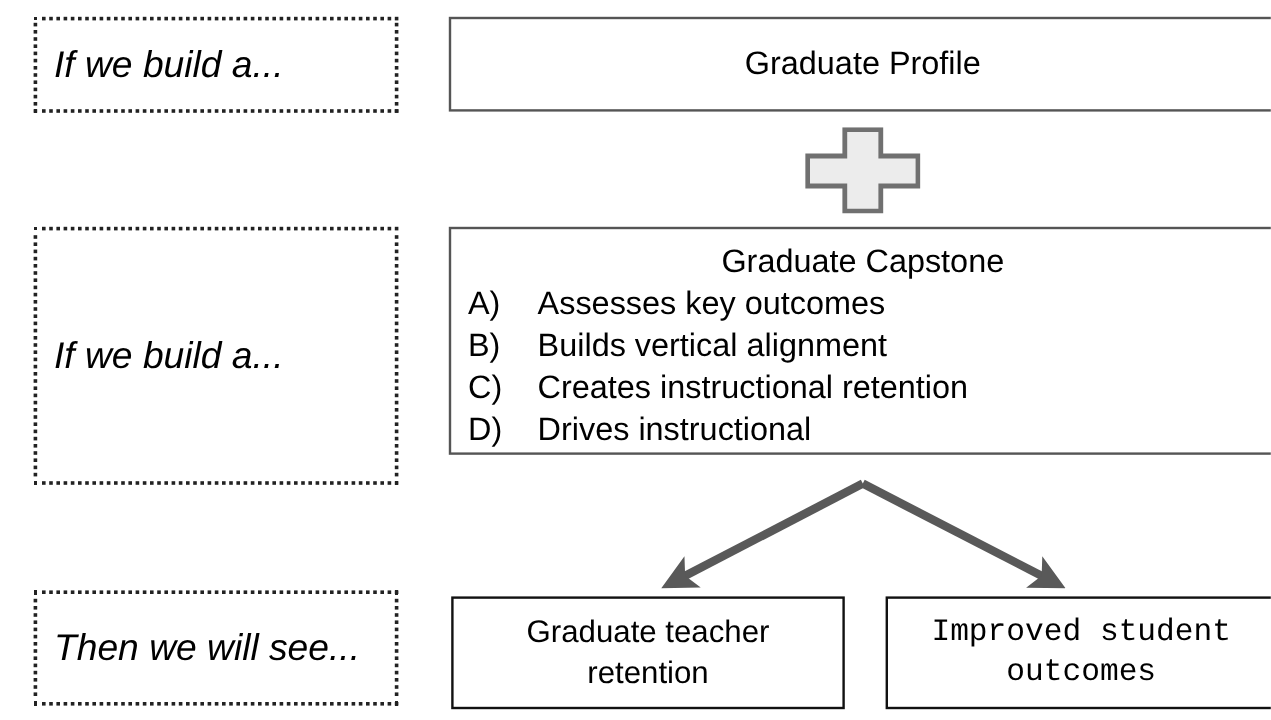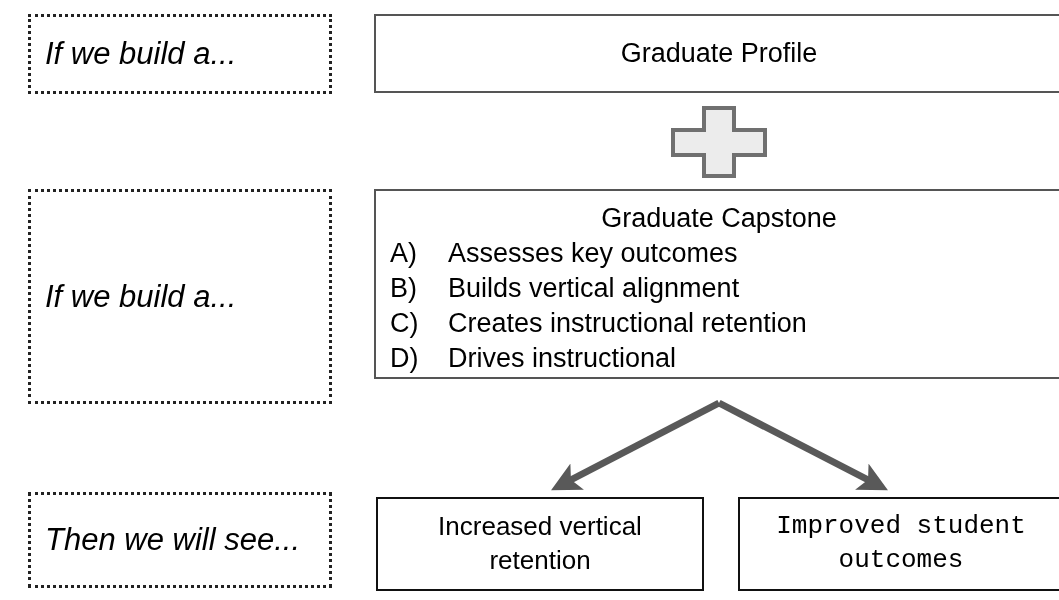--- a/index.html
+++ b/index.html
@@ -185,20 +185,20 @@
     <defs>
       <marker id="arrowhead" markerWidth="4.2" markerHeight="4.2" refX="2.6" refY="2.1" orient="auto" markerUnits="strokeWidth">
         <path d="M0,0 L4.2,2.1 L0,4.2 L1.0,2.1 Z" fill="#595959"></path>
       </marker>
     </defs>
     <line x1="703" y1="403" x2="545" y2="485" stroke="#595959" stroke-width="7" marker-end="url(#arrowhead)"></line>
     <line x1="703" y1="403" x2="862" y2="485" stroke="#595959" stroke-width="7" marker-end="url(#arrowhead)"></line>
   </svg>
 
   <div class="outcome-box" id="outcome-box-left">
-    <div class="outcome-text">Increased vertical retention</div>
+    <div class="outcome-text">Graduate teacher retention</div>
   </div>
 
   <div class="outcome-box" id="outcome-box-right">
     <div class="outcome-text">Improved student outcomes</div>
   </div>
 
 </div>
 
 </body></html>

